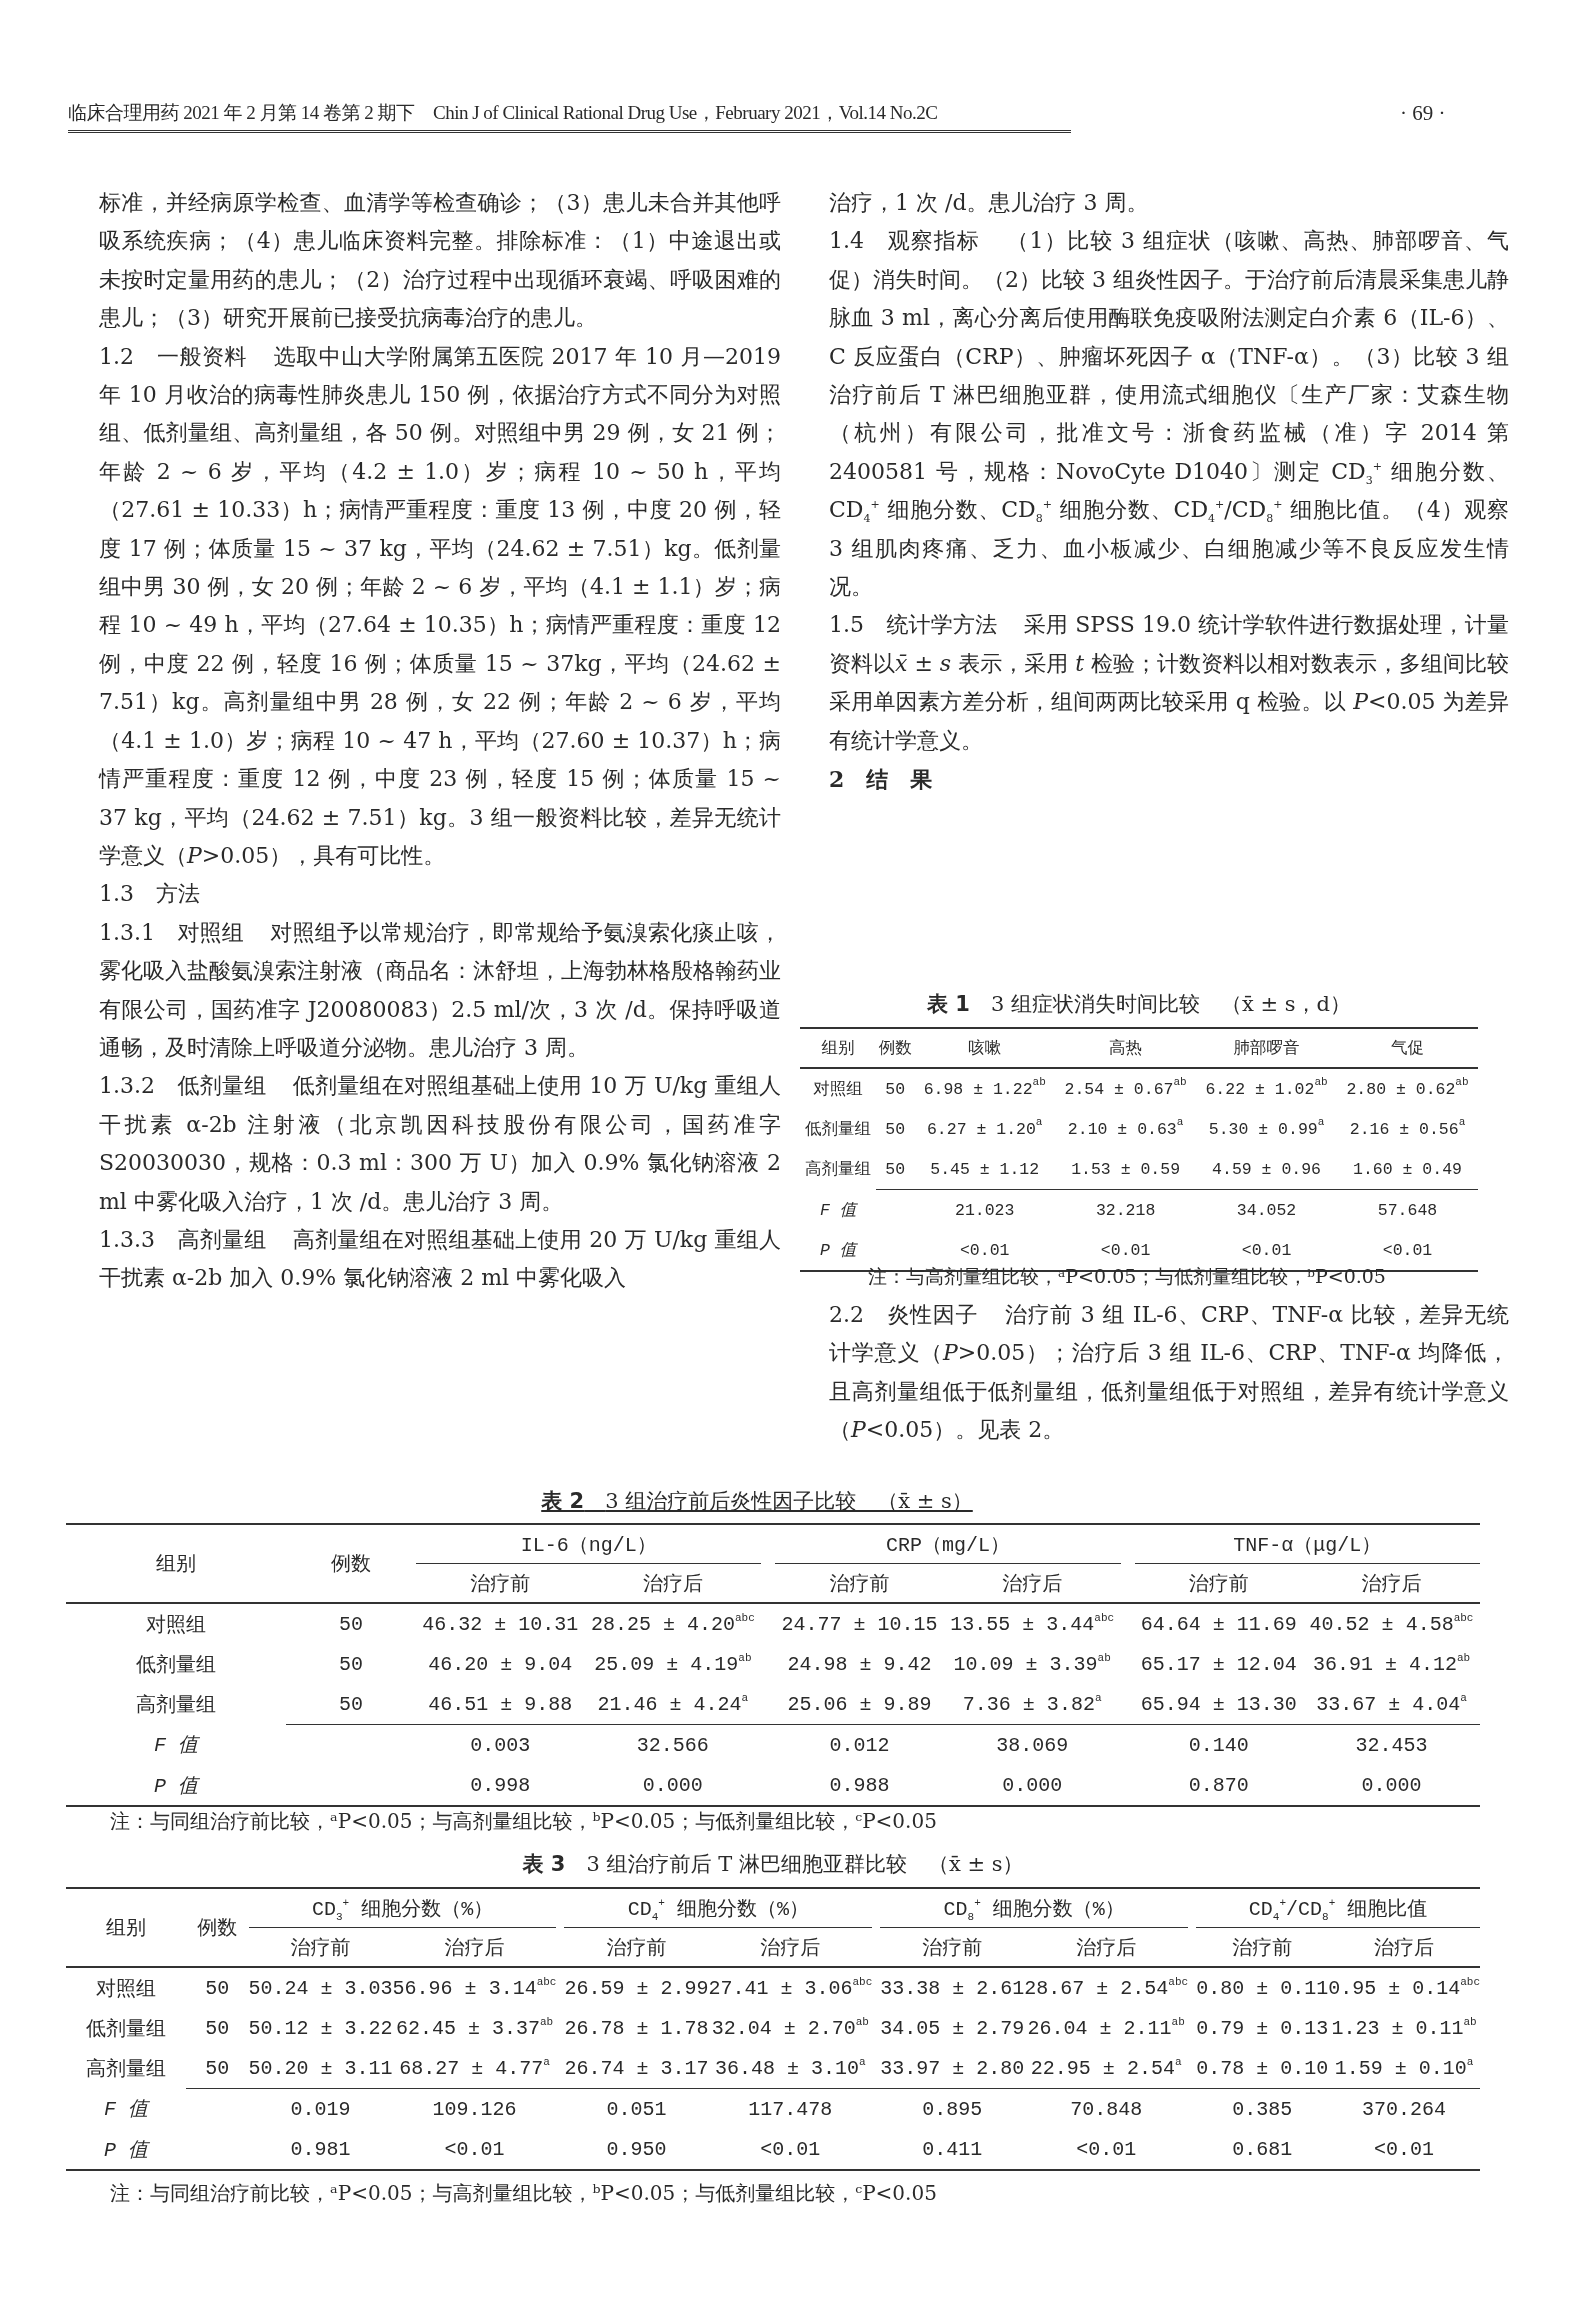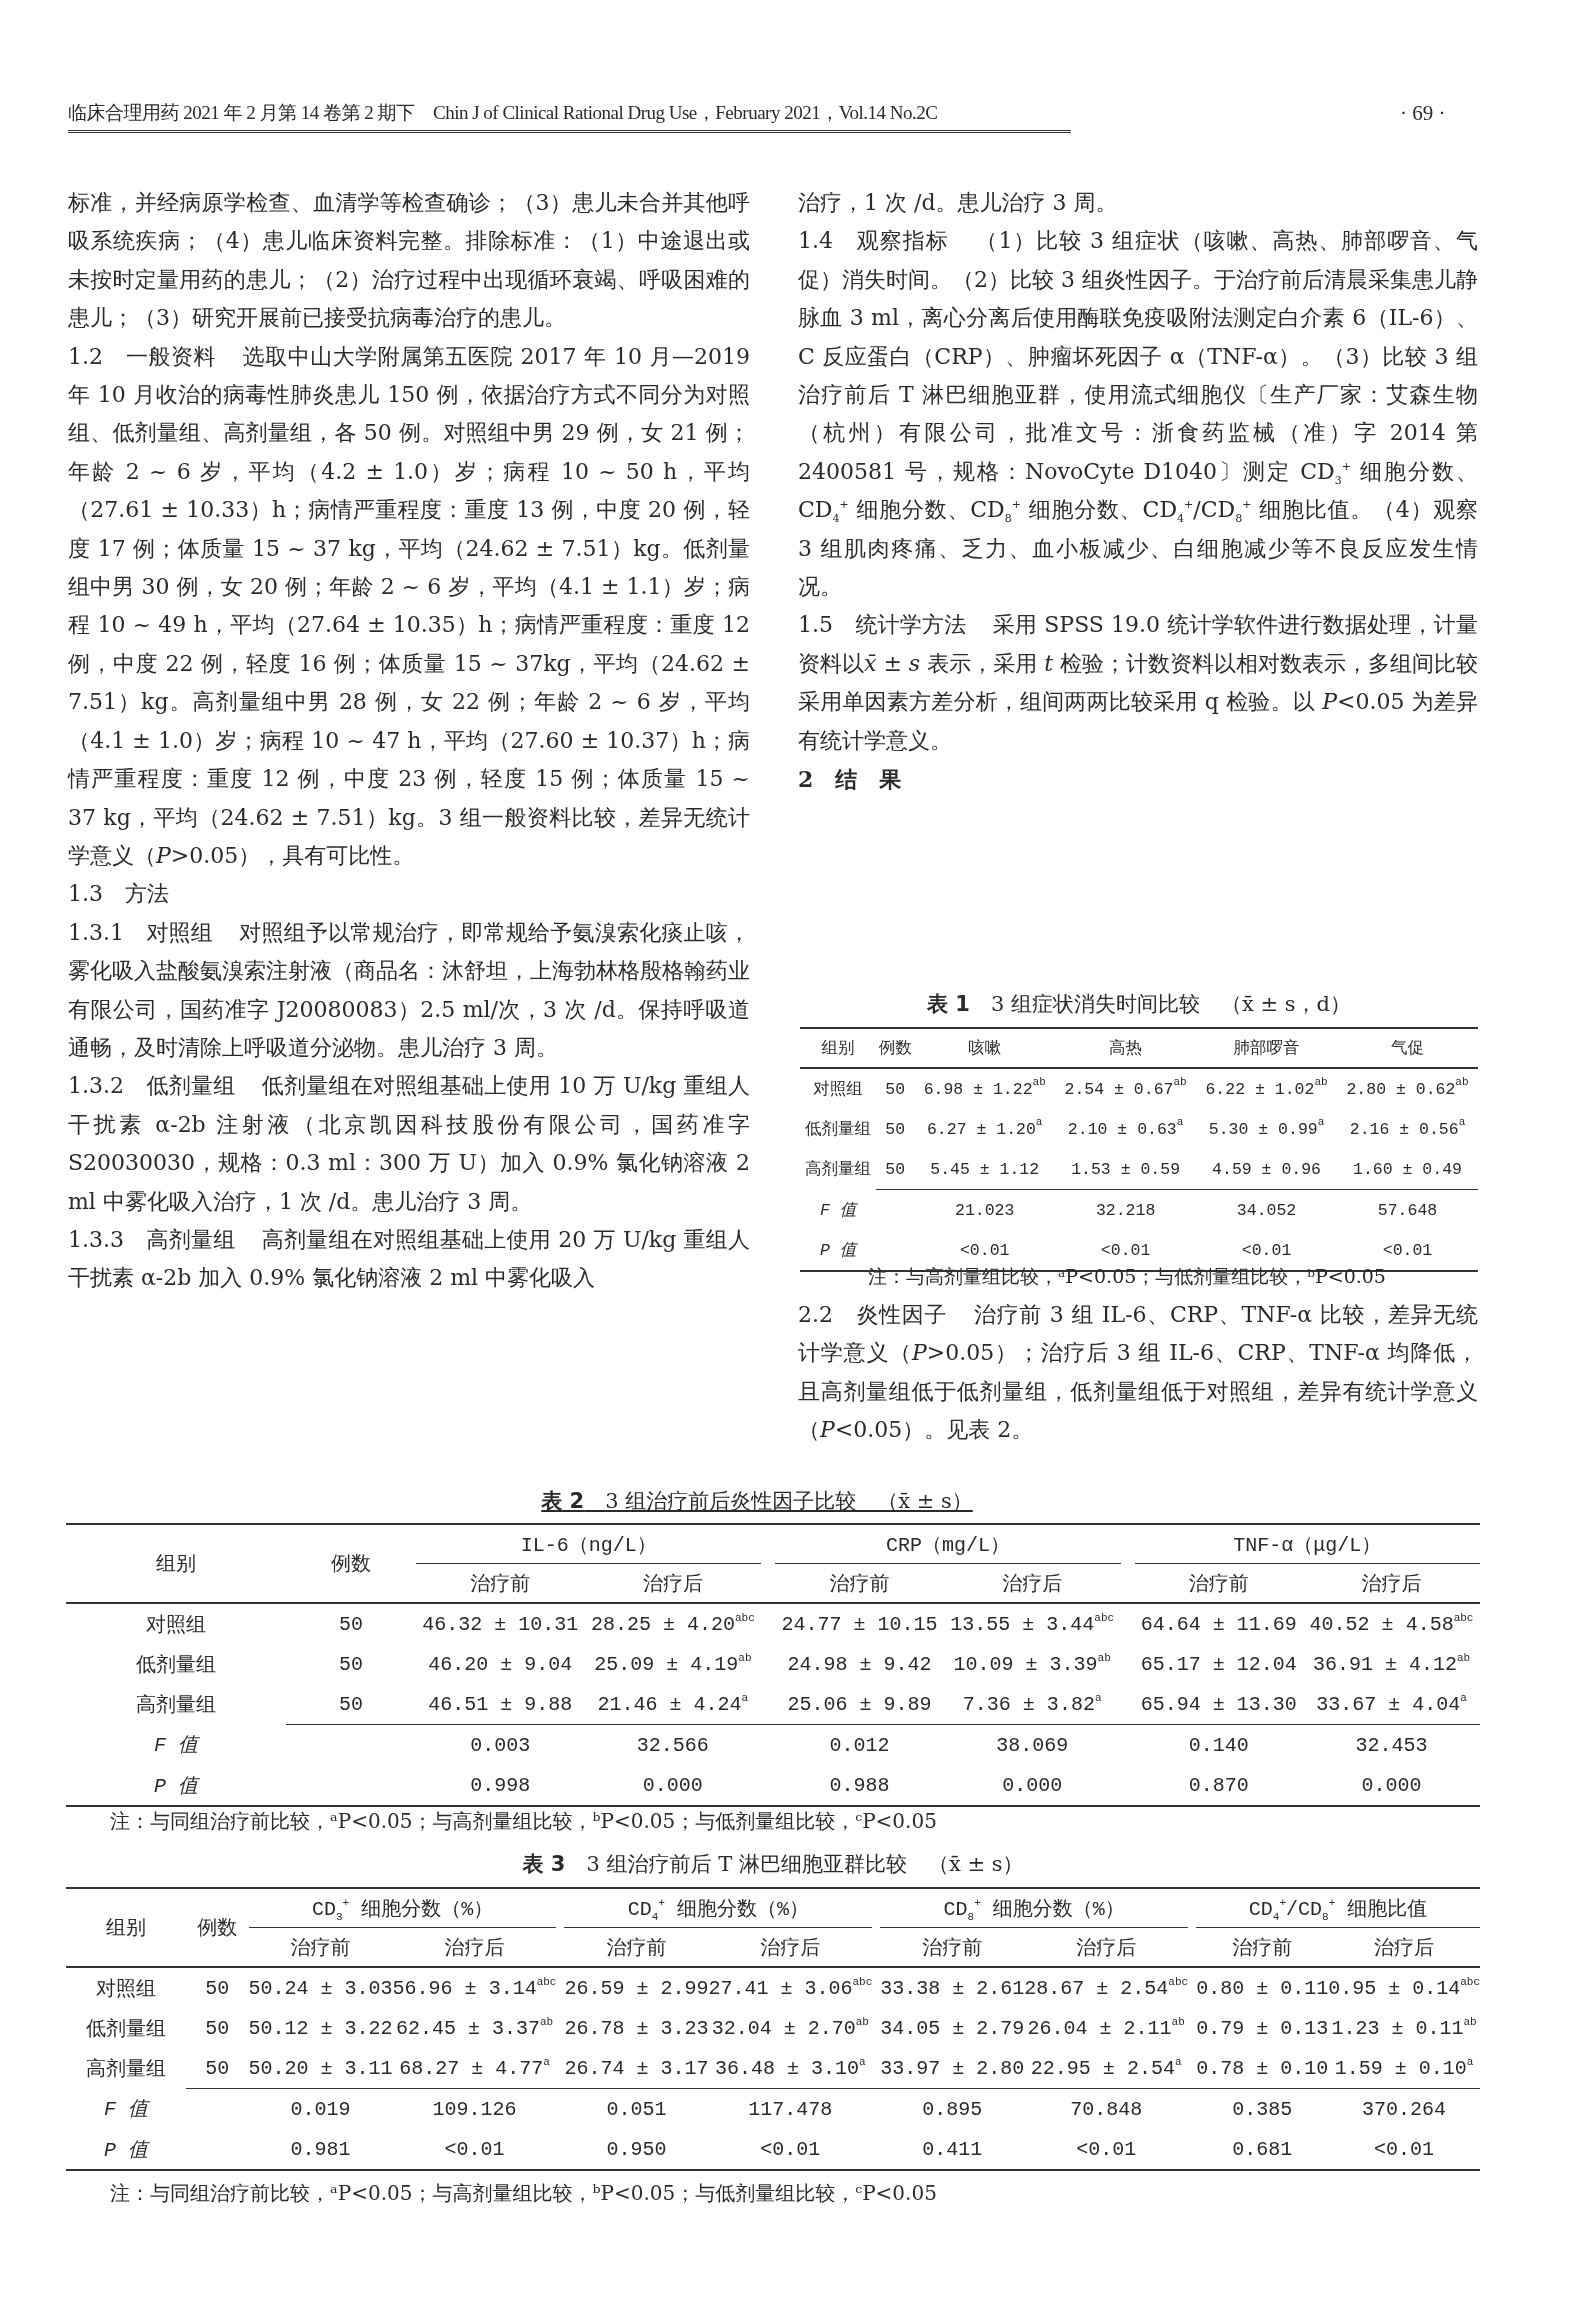--- a/index.html
+++ b/index.html
@@ -2,21 +2,21 @@
 <html><head>
 <meta charset="utf-8">
 <style>
   html, body { margin:0; padding:0; background:#fff; }
   body { width:1589px; height:2315px; position:relative; overflow:hidden;
          font-family:"DejaVu Serif","Liberation Serif",serif; color:#2a2a2a; }
   .hdr { position:absolute; left:68px; top:100px; width:1003px; height:30px;
          border-bottom:3px double #333; font-size:19px; letter-spacing:-0.5px;
          font-family:"Liberation Serif",serif; white-space:nowrap; }
   .pg { position:absolute; left:1400px; top:101px; font-size:21px; font-family:"Liberation Serif",serif; }
-  .col { position:absolute; font-size:22px; line-height:38.4px; text-align:justify; }
+  .col { position:absolute; font-size:22px; line-height:38.4px; text-align:justify;margin-left:31px; }
   .col p { margin:0; }
   .lcol { left:68px; top:184px; width:682px; }
   .rcol { left:798px; top:184px; width:680px; }
   .bold { font-weight:bold; }
   .gap { display:inline-block; width:26px; }
   i { font-style:italic; }
   sup.s { font-size:11px; vertical-align:9px; line-height:0; }
   sub.s { font-size:11px; vertical-align:-5px; line-height:0; }
   .caption { position:absolute; font-size:21px; text-align:center; white-space:nowrap; }
   .caption b { font-family:"DejaVu Sans","Liberation Sans",sans-serif; font-weight:bold; }
@@ -246,21 +246,21 @@
         <td></td>
     <td><span>0.80 ± 0.11</span></td>
         <td><span>0.95 ± 0.14</span><sup class="s">abc</sup></td>
   </tr>
   <tr>
     <td>低剂量组</td>
         <td>50</td>
     <td><span>50.12 ± 3.22</span></td>
         <td><span>62.45 ± 3.37</span><sup class="s">ab</sup></td>
         <td></td>
-    <td><span>26.78 ± 3.23</span></td>
+    <td><span>26.78 ± 1.78</span></td>
         <td><span>32.04 ± 2.70</span><sup class="s">ab</sup></td>
         <td></td>
     <td><span>34.05 ± 2.79</span></td>
         <td><span>26.04 ± 2.11</span><sup class="s">ab</sup></td>
         <td></td>
     <td><span>0.79 ± 0.13</span></td>
         <td><span>1.23 ± 0.11</span><sup class="s">ab</sup></td>
   </tr>
   <tr>
     <td>高剂量组</td>

